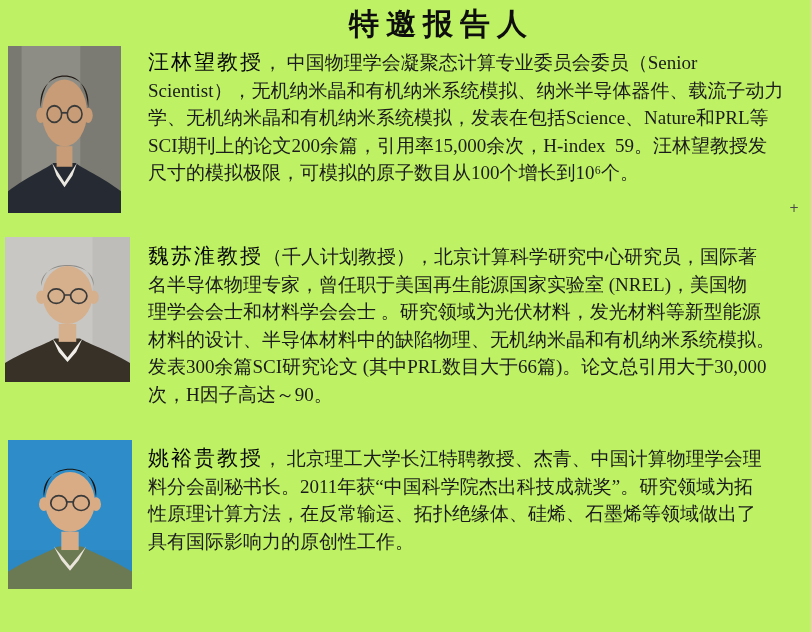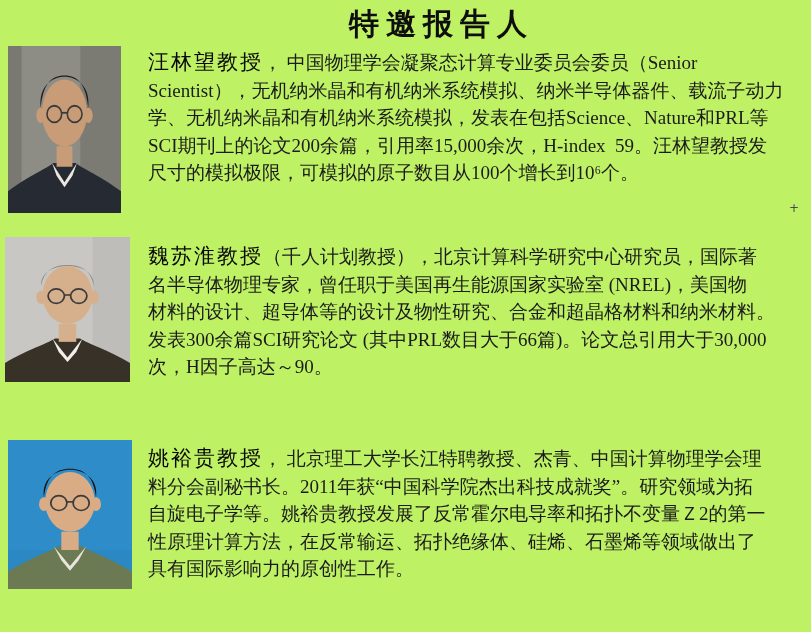--- a/index.html
+++ b/index.html
@@ -97,21 +97,22 @@
         <ellipse cx="50" cy="52" rx="20" ry="26" fill="#d6b08c"></ellipse>
         <path d="M29,44 C27,20 73,20 71,44 C69,30 61,25 50,25 C39,25 31,30 29,44 Z" fill="#8f8d89"></path>
         <circle cx="41" cy="53" r="6.5" fill="none" stroke="#3a3a3a" stroke-width="1.4"></circle>
         <circle cx="59" cy="53" r="6.5" fill="none" stroke="#3a3a3a" stroke-width="1.4"></circle>
         <line x1="47.5" y1="52" x2="52.5" y2="52" stroke="#3a3a3a" stroke-width="1.4"></line>
       </svg>
     </div>
     <div class="bio">
       <div class="bio-line"><span class="speaker-name">魏苏淮教授</span><span>（千人计划教授），北京计算科学研究中心研究员，国际著</span></div>
       <div class="bio-line">名半导体物理专家，曾任职于美国再生能源国家实验室 (NREL)，美国物</div>
-      <div class="bio-line">材料的设计、超导体等的设计及物性研究、合金和超晶格材料和纳米材料。</div>
+      <div class="bio-line">理学会会士和材料学会会士 。研究领域为光伏材料，发光材料等新型能源</div>
+      <div class="bio-line">材料的设计、半导体材料中的缺陷物理、无机纳米晶和有机纳米系统模拟。</div>
       <div class="bio-line">发表300余篇SCI研究论文 (其中PRL数目大于66篇)。论文总引用大于30,000</div>
       <div class="bio-line">次，H因子高达～90。</div>
     </div>
   </div>
 
   <div class="speaker" id="speaker-3">
     <div class="photo">
       <svg viewBox="0 0 100 130" preserveAspectRatio="none">
         <rect x="0" y="0" width="100" height="130" fill="#2e8dc8"></rect>
         <rect x="0" y="96" width="100" height="34" opacity="0.45" fill="#2a82ba"></rect>
@@ -123,19 +124,18 @@
         <ellipse cx="50" cy="54" rx="20" ry="26" fill="#d9ac85"></ellipse>
         <path d="M29,50 C25,18 75,18 71,50 C69,32 62,25 50,25 C38,25 31,32 29,50 Z" fill="#16130f"></path>
         <circle cx="41" cy="55" r="6.5" fill="none" stroke="#3a3a3a" stroke-width="1.4"></circle>
         <circle cx="59" cy="55" r="6.5" fill="none" stroke="#3a3a3a" stroke-width="1.4"></circle>
         <line x1="47.5" y1="54" x2="52.5" y2="54" stroke="#3a3a3a" stroke-width="1.4"></line>
       </svg>
     </div>
     <div class="bio">
       <div class="bio-line"><span class="speaker-name">姚裕贵教授</span><span>， 北京理工大学长江特聘教授、杰青、中国计算物理学会理</span></div>
       <div class="bio-line">料分会副秘书长。2011年获“中国科学院杰出科技成就奖”。研究领域为拓</div>
-      <div class="bio-line">自旋电子学等。姚裕贵教授发展了反常霍尔电导率和拓扑不变量Ｚ2的第一</div>
       <div class="bio-line">性原理计算方法，在反常输运、拓扑绝缘体、硅烯、石墨烯等领域做出了</div>
       <div class="bio-line">具有国际影响力的原创性工作。</div>
     </div>
   </div>
 
 </div>
 
 </body></html>

